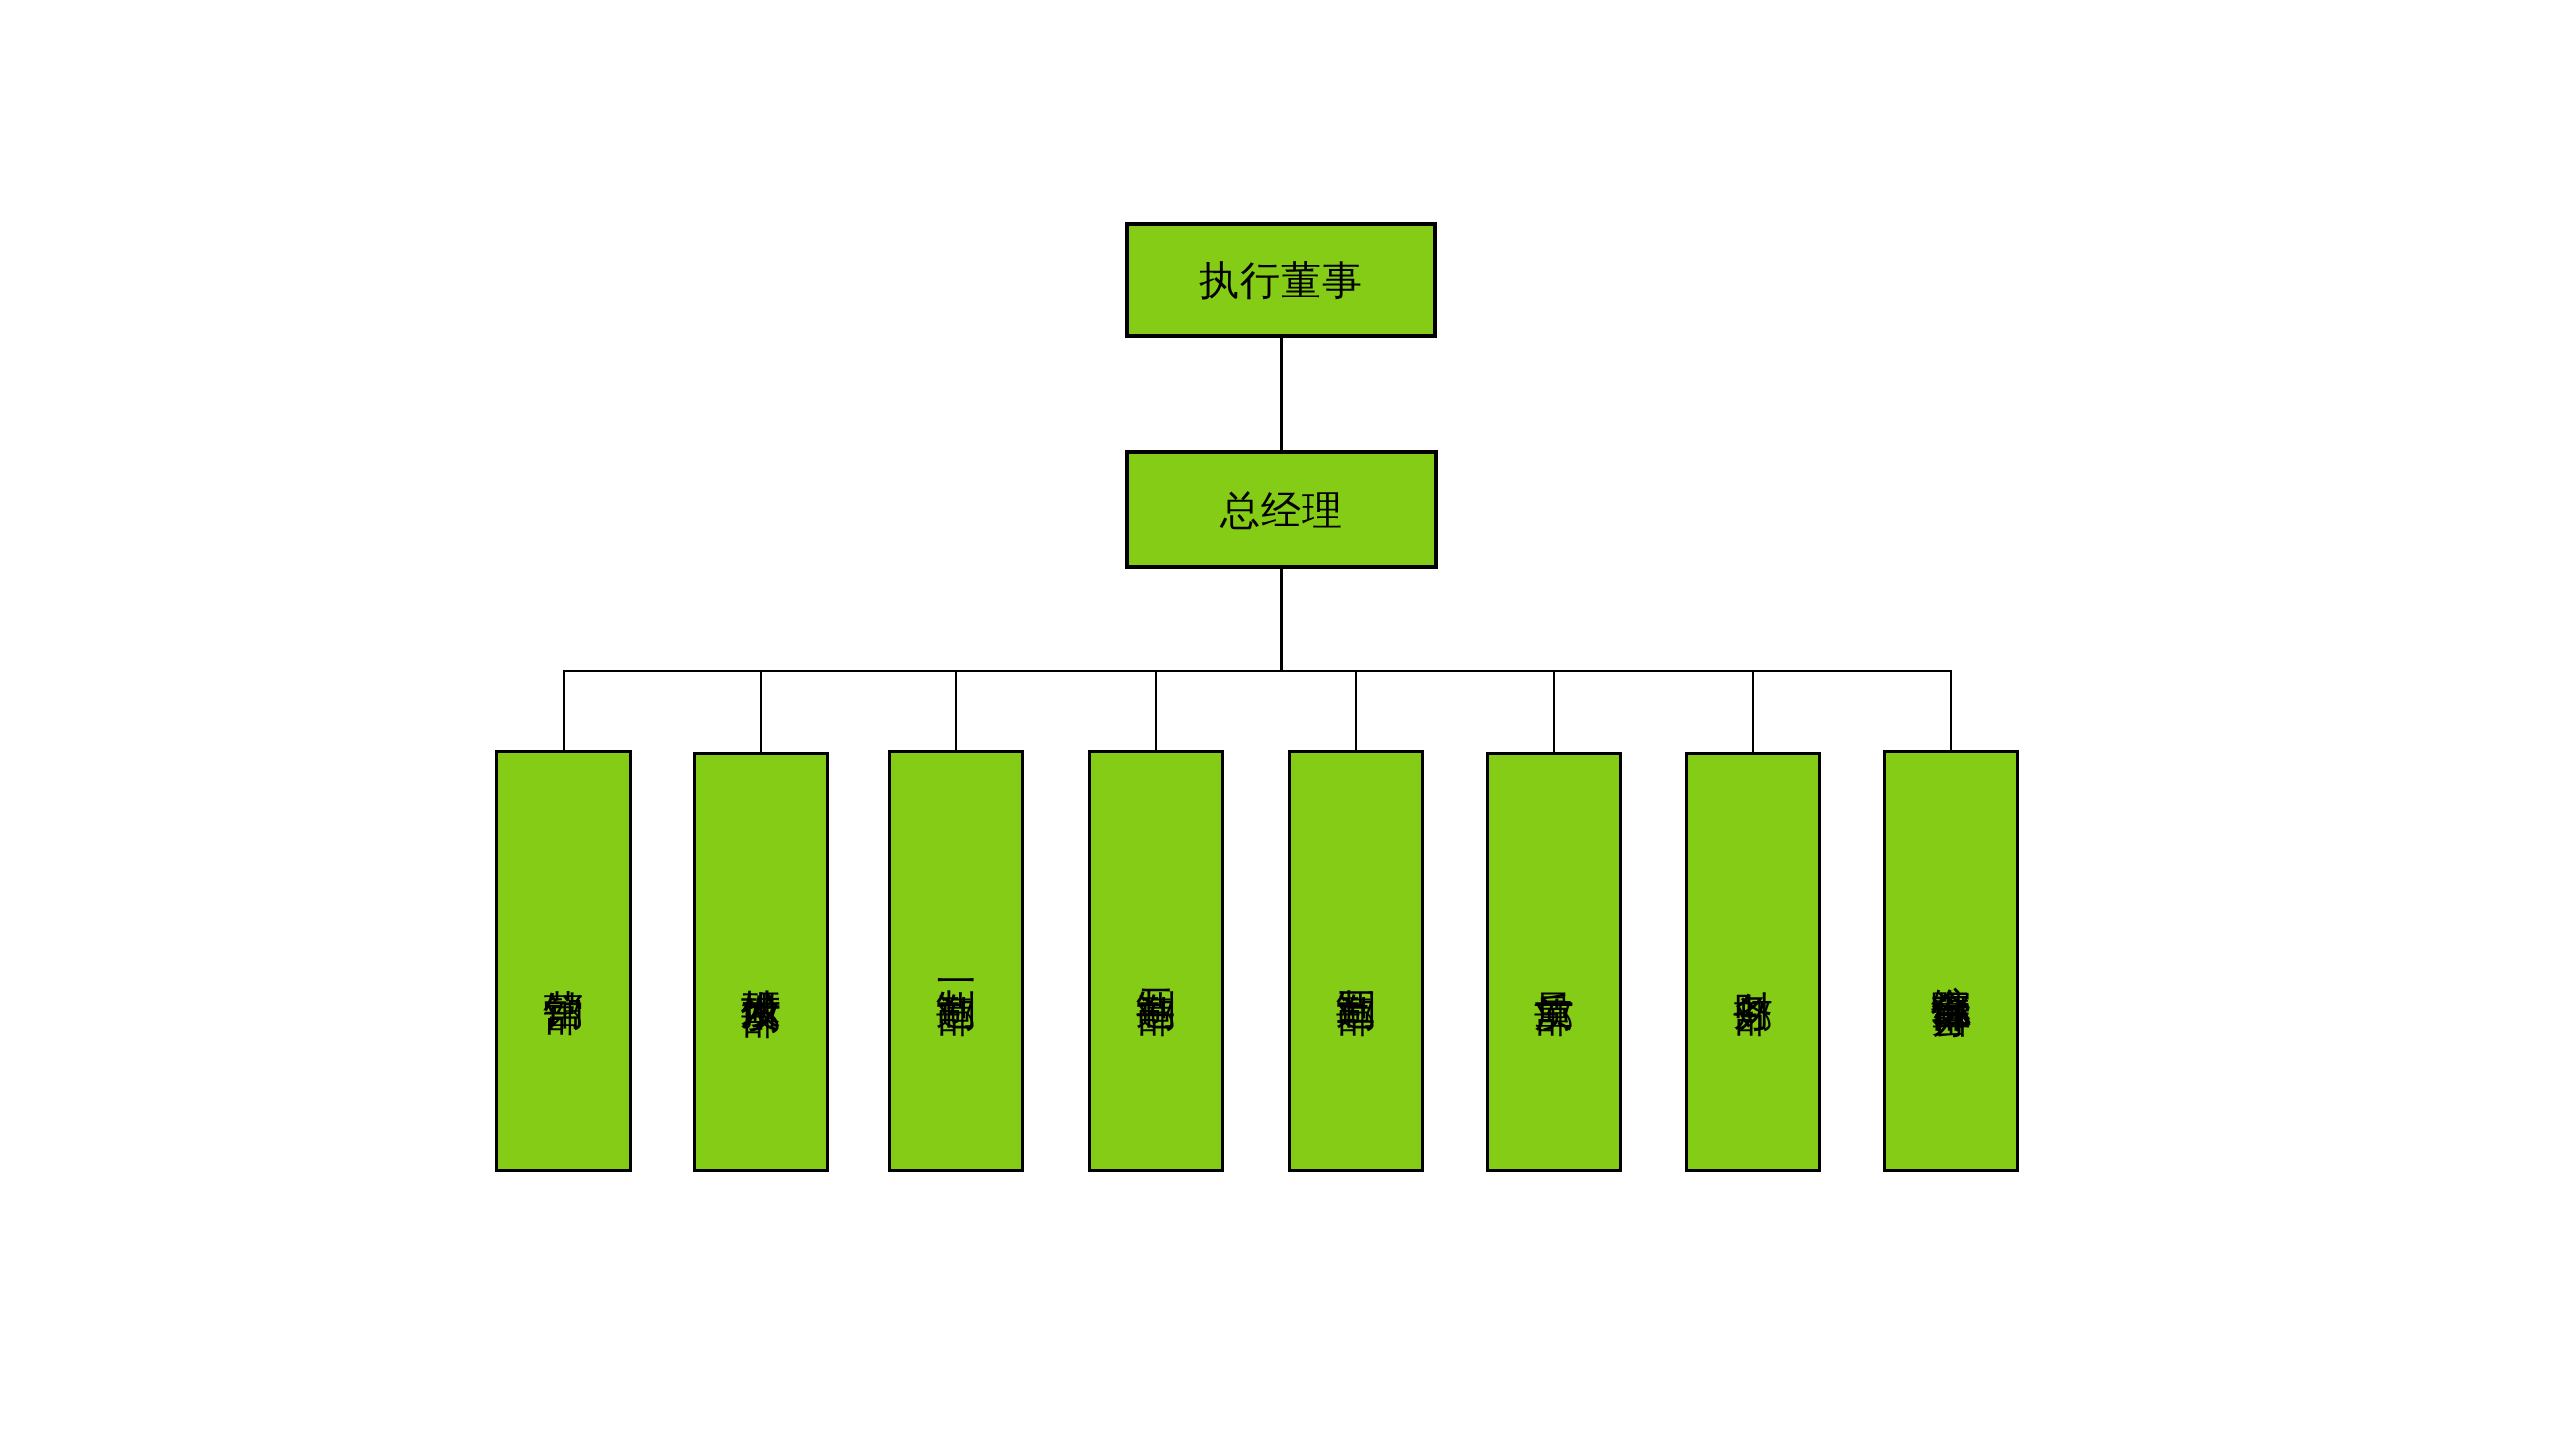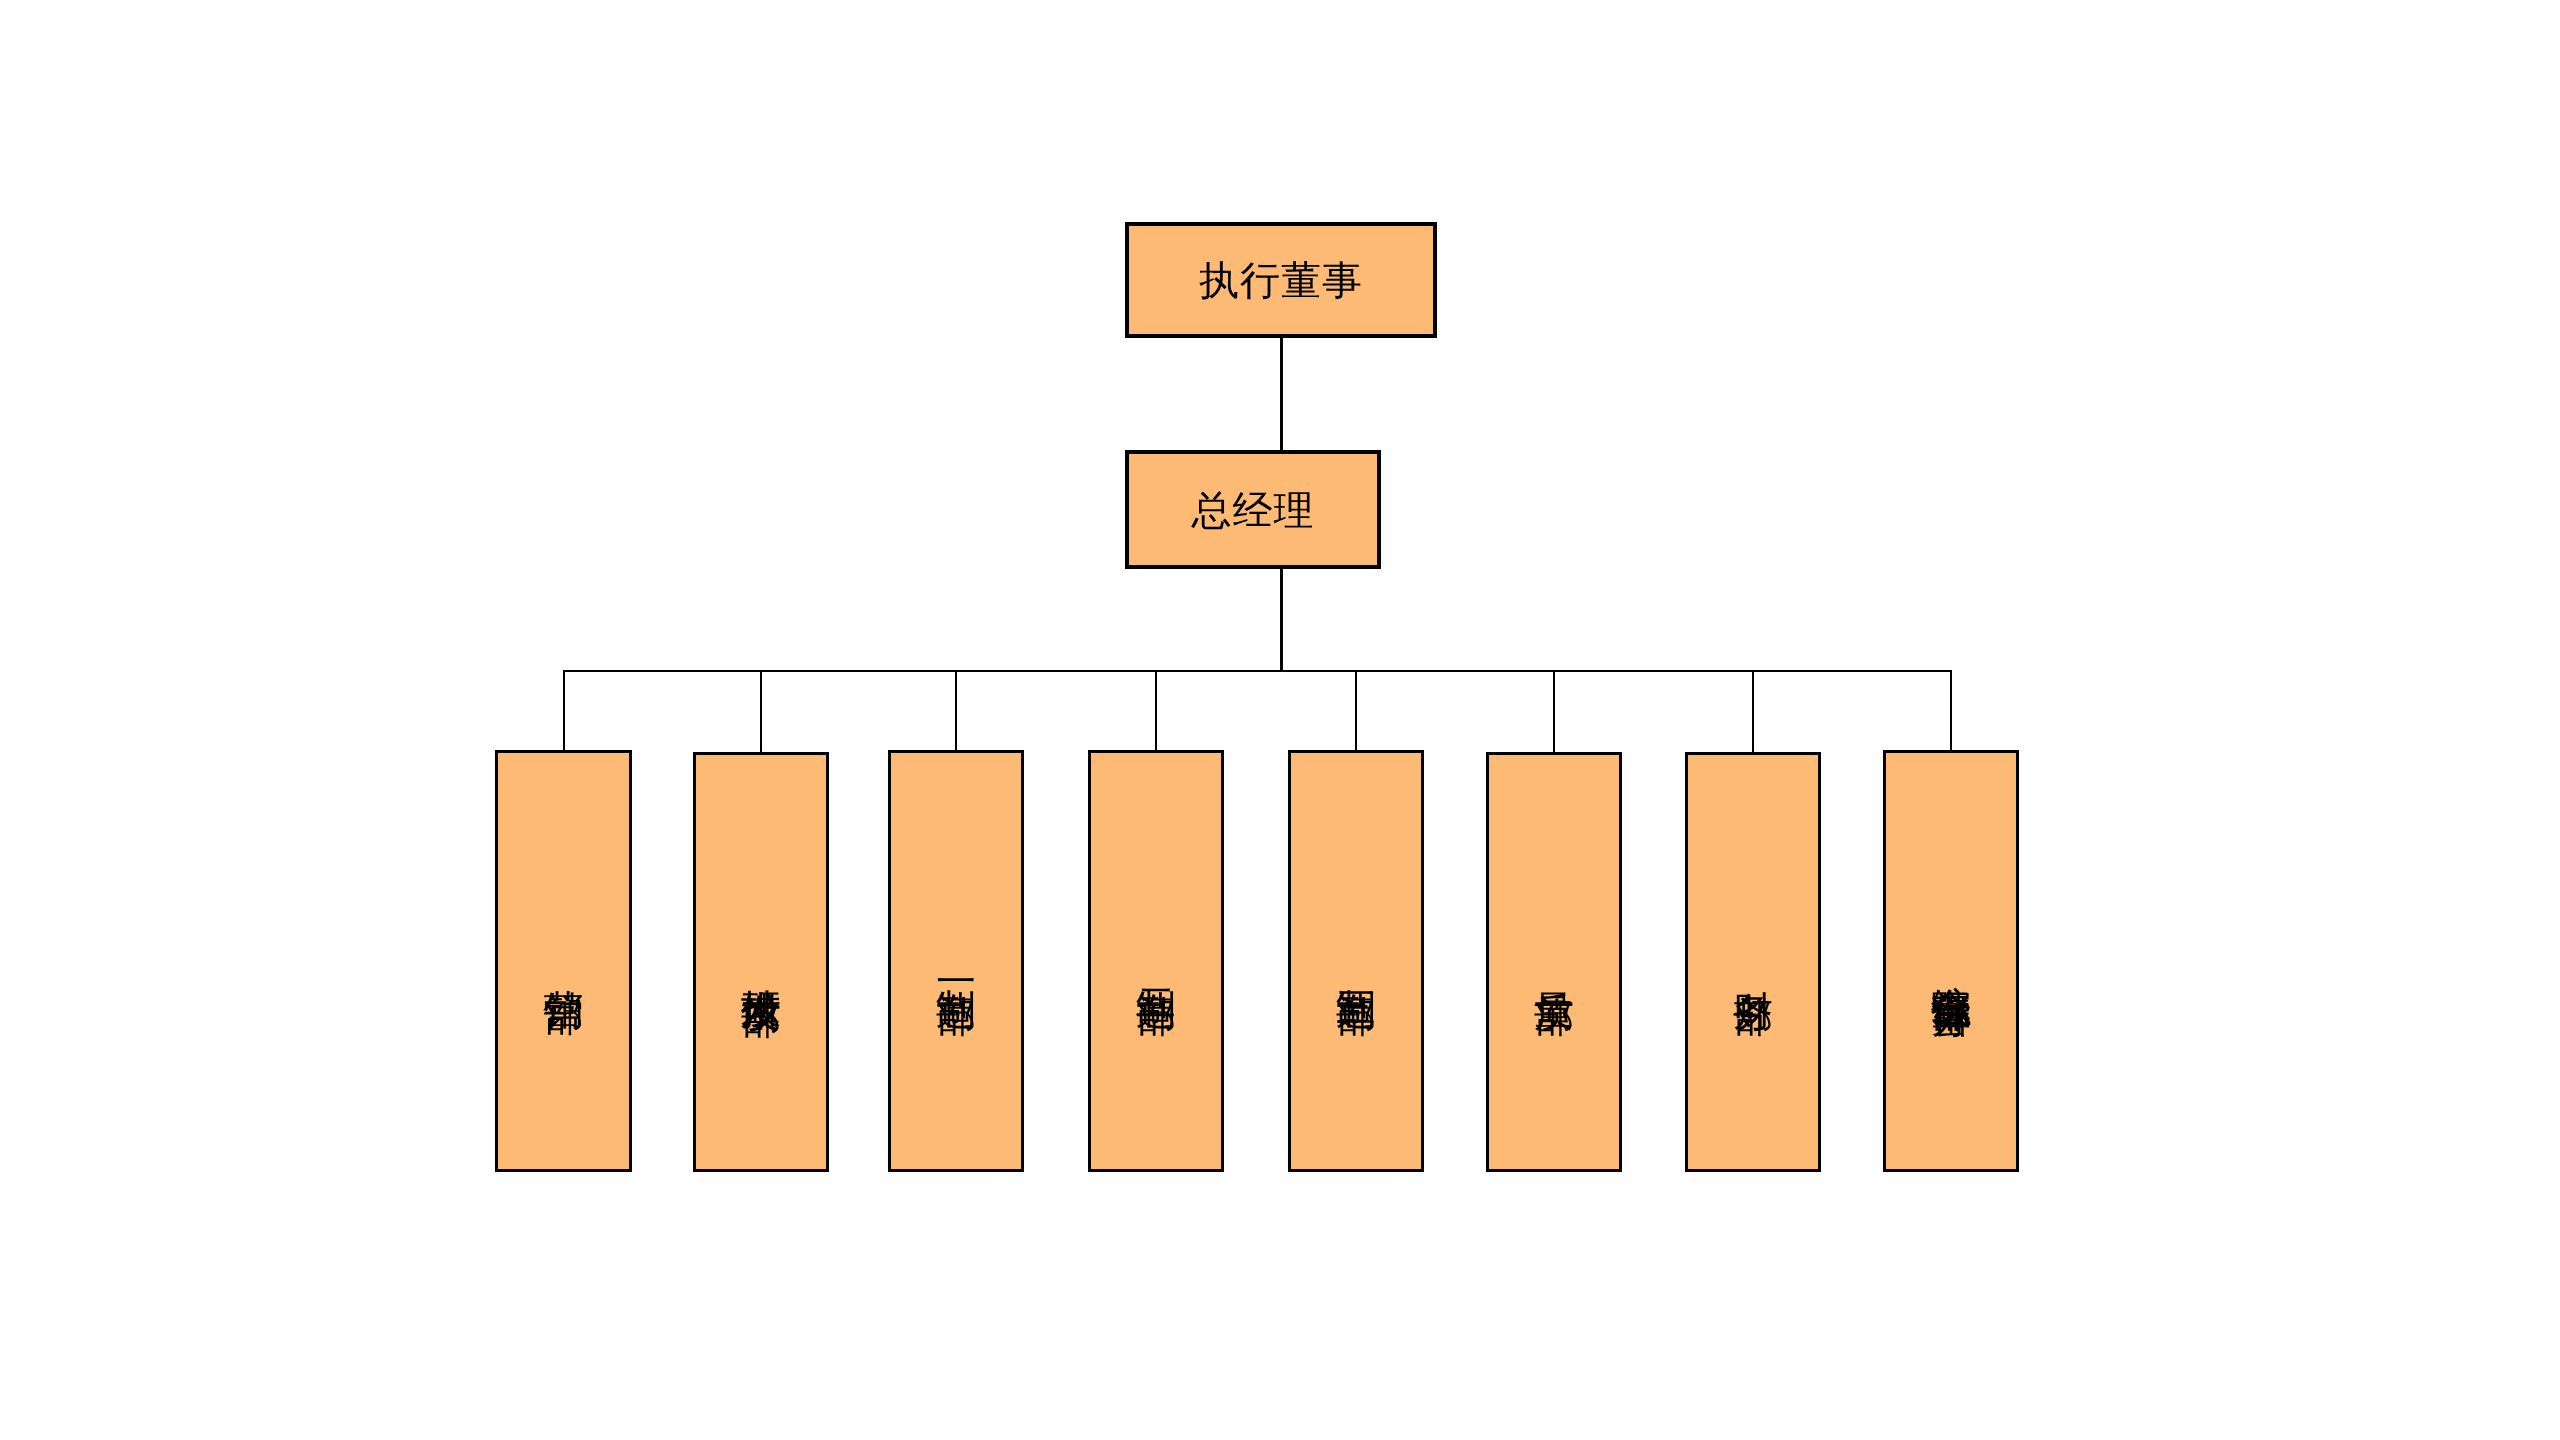--- a/index.html
+++ b/index.html
@@ -16,21 +16,21 @@
     width: 2560px;
     height: 1440px;
     background: #ffffff;
     overflow: hidden;
   }
   
   .node {
     position: absolute;
     box-sizing: border-box;
     border: 3px solid #000000;
-    background: #fdba74;
+    background: #84cc16;
     display: flex;
     align-items: center;
     justify-content: center;
   }
   .node-top {
     border-width: 4px;
   }
   .node-label-h {
     font-size: 40px;
     line-height: 1.1;
@@ -74,21 +74,21 @@
 <body>
 
 <div id="canvas">
 
   <div class="node node-top" style="left:1125px; top:222px; width:312px; height:116px;">
     <span class="node-label-h">执行董事</span>
   </div>
 
   <div class="conn-v" style="left:1280px; top:338px; height:112px;"></div>
 
-  <div class="node node-top" style="left:1125px; top:450px; width:256px; height:119px;">
+  <div class="node node-top" style="left:1125px; top:450px; width:313px; height:119px;">
     <span class="node-label-h">总经理</span>
   </div>
 
   <div class="conn-v" style="left:1280px; top:569px; height:102px;"></div>
 
   <div class="conn-h" style="left:563px; top:670px; width:1388px;"></div>
 
   <div class="conn-v-thin" style="left:563px; top:670px; height:81px;"></div>
   <div class="conn-v-thin" style="left:760px; top:670px; height:83px;"></div>
   <div class="conn-v-thin" style="left:955px; top:670px; height:81px;"></div>

